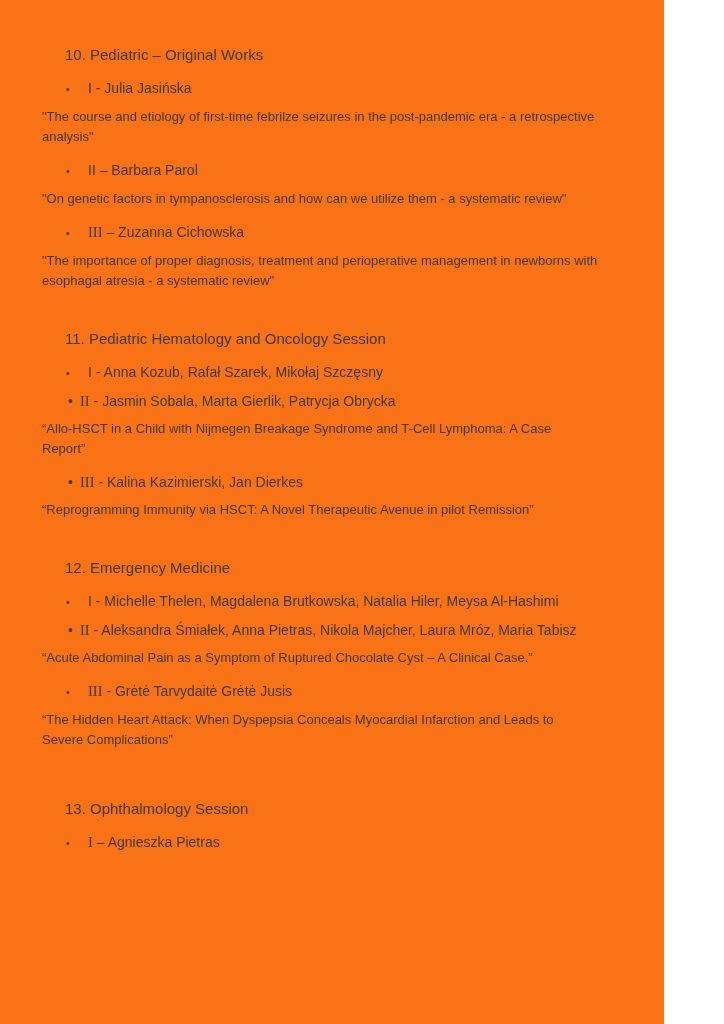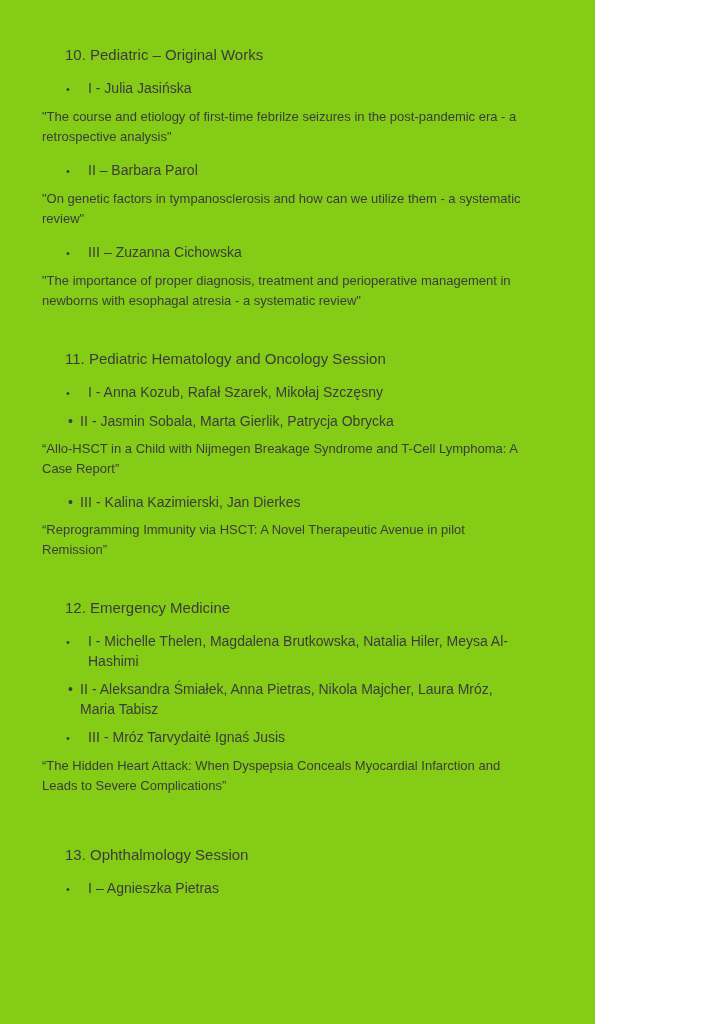--- a/index.html
+++ b/index.html
@@ -1,35 +1,35 @@
 <!DOCTYPE html>
 <html><head>
 <meta charset="utf-8">
 <style>
   html,body{margin:0;padding:0;background:#ffffff;}
   .page{
-    width:595px;height:1024px;box-sizing:border-box;
+    width:664px;height:1024px;box-sizing:border-box;
     padding:7px 66px 0 42px;overflow:hidden;
-    background:#84cc16;color:#3c3c3c;
+    background:#f97316;color:#3c3c3c;
     font-family:"Liberation Sans",sans-serif;
   }
   .section-heading{
     font-size:15px;font-weight:400;line-height:21px;
     margin:37px 0 13px 23px;color:#3c3c3c;
   }
   .section-heading.gap-xl{margin-top:48px;}
   .item{
     display:flex;align-items:baseline;
     font-size:14px;line-height:20px;margin:0 0 8px 0;
   }
   .item.spaced{padding-left:24px;}
   .item.spaced .bullet{width:22px;flex:none;font-size:11px;}
   .item.inline{padding-left:26px;}
   .item.inline .bullet{width:12px;flex:none;font-size:14px;}
-  .roman.serif{font-family:Liberation Sans, sans-serif;font-size:14.5px;}
+  .roman.serif{font-family:Liberation Serif, serif;font-size:14.5px;}
   .title{
     font-size:13px;line-height:20px;margin:0 0 13px 0;
     max-width:645px;color:#3c3c3c;
   }
 </style>
 </head>
 <body>
 
 <div class="page">
 
@@ -76,24 +76,25 @@
 
   <div class="item spaced">
     <span class="bullet">•</span>
     <span class="line"><span class="roman">I</span> <span class="sep">-</span> <span class="names">Michelle Thelen, Magdalena Brutkowska, Natalia Hiler, Meysa Al-Hashimi</span></span>
   </div>
 
   <div class="item inline">
     <span class="bullet">•</span>
     <span class="line"><span class="roman serif">II</span> <span class="sep">-</span> <span class="names">Aleksandra Śmiałek, Anna Pietras, Nikola Majcher, Laura Mróz, Maria Tabisz</span></span>
   </div>
+  <p class="title">“Acute Abdominal Pain as a Symptom of Ruptured Chocolate Cyst – A Clinical Case.”</p>
 
   <div class="item spaced">
     <span class="bullet">•</span>
-    <span class="line"><span class="roman serif">III</span> <span class="sep">-</span> <span class="names">Mróz Tarvydaitė Ignaś Jusis</span></span>
+    <span class="line"><span class="roman serif">III</span> <span class="sep">-</span> <span class="names">Grėtė Tarvydaitė Grėtė Jusis</span></span>
   </div>
   <p class="title">“The Hidden Heart Attack: When Dyspepsia Conceals Myocardial Infarction and Leads to Severe Complications”</p>
 
   <h2 class="section-heading gap-xl">13. Ophthalmology Session</h2>
 
   <div class="item spaced">
     <span class="bullet">•</span>
     <span class="line"><span class="roman serif">I</span> <span class="sep">–</span> <span class="names">Agnieszka Pietras</span></span>
   </div>
 

